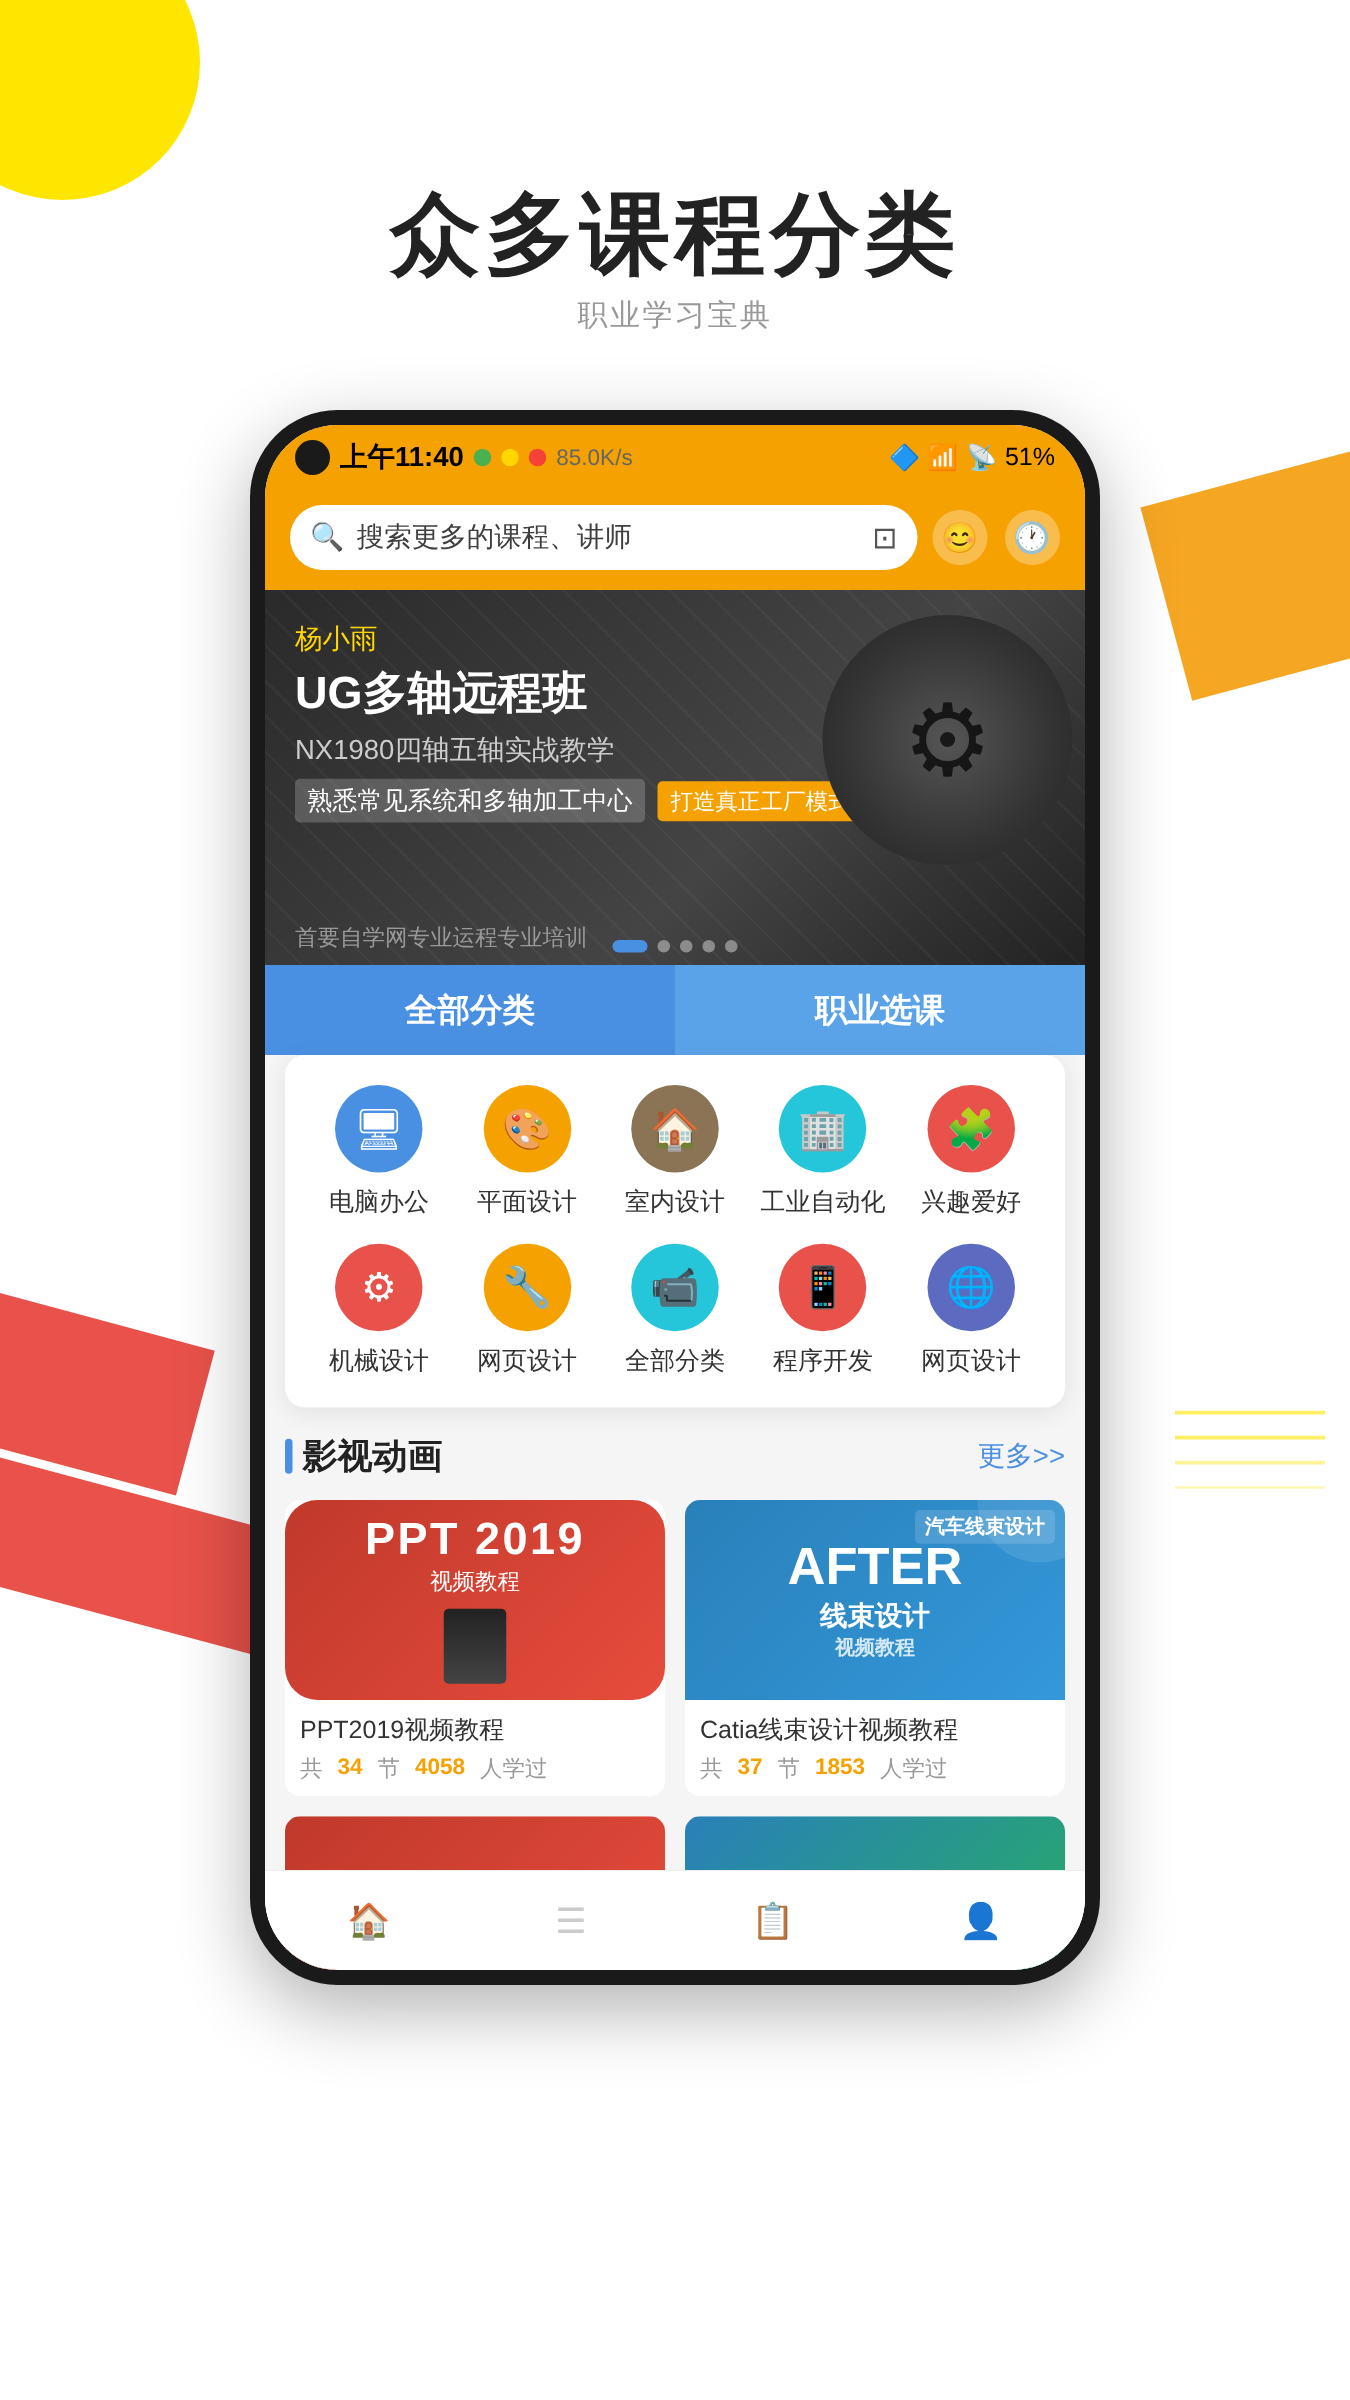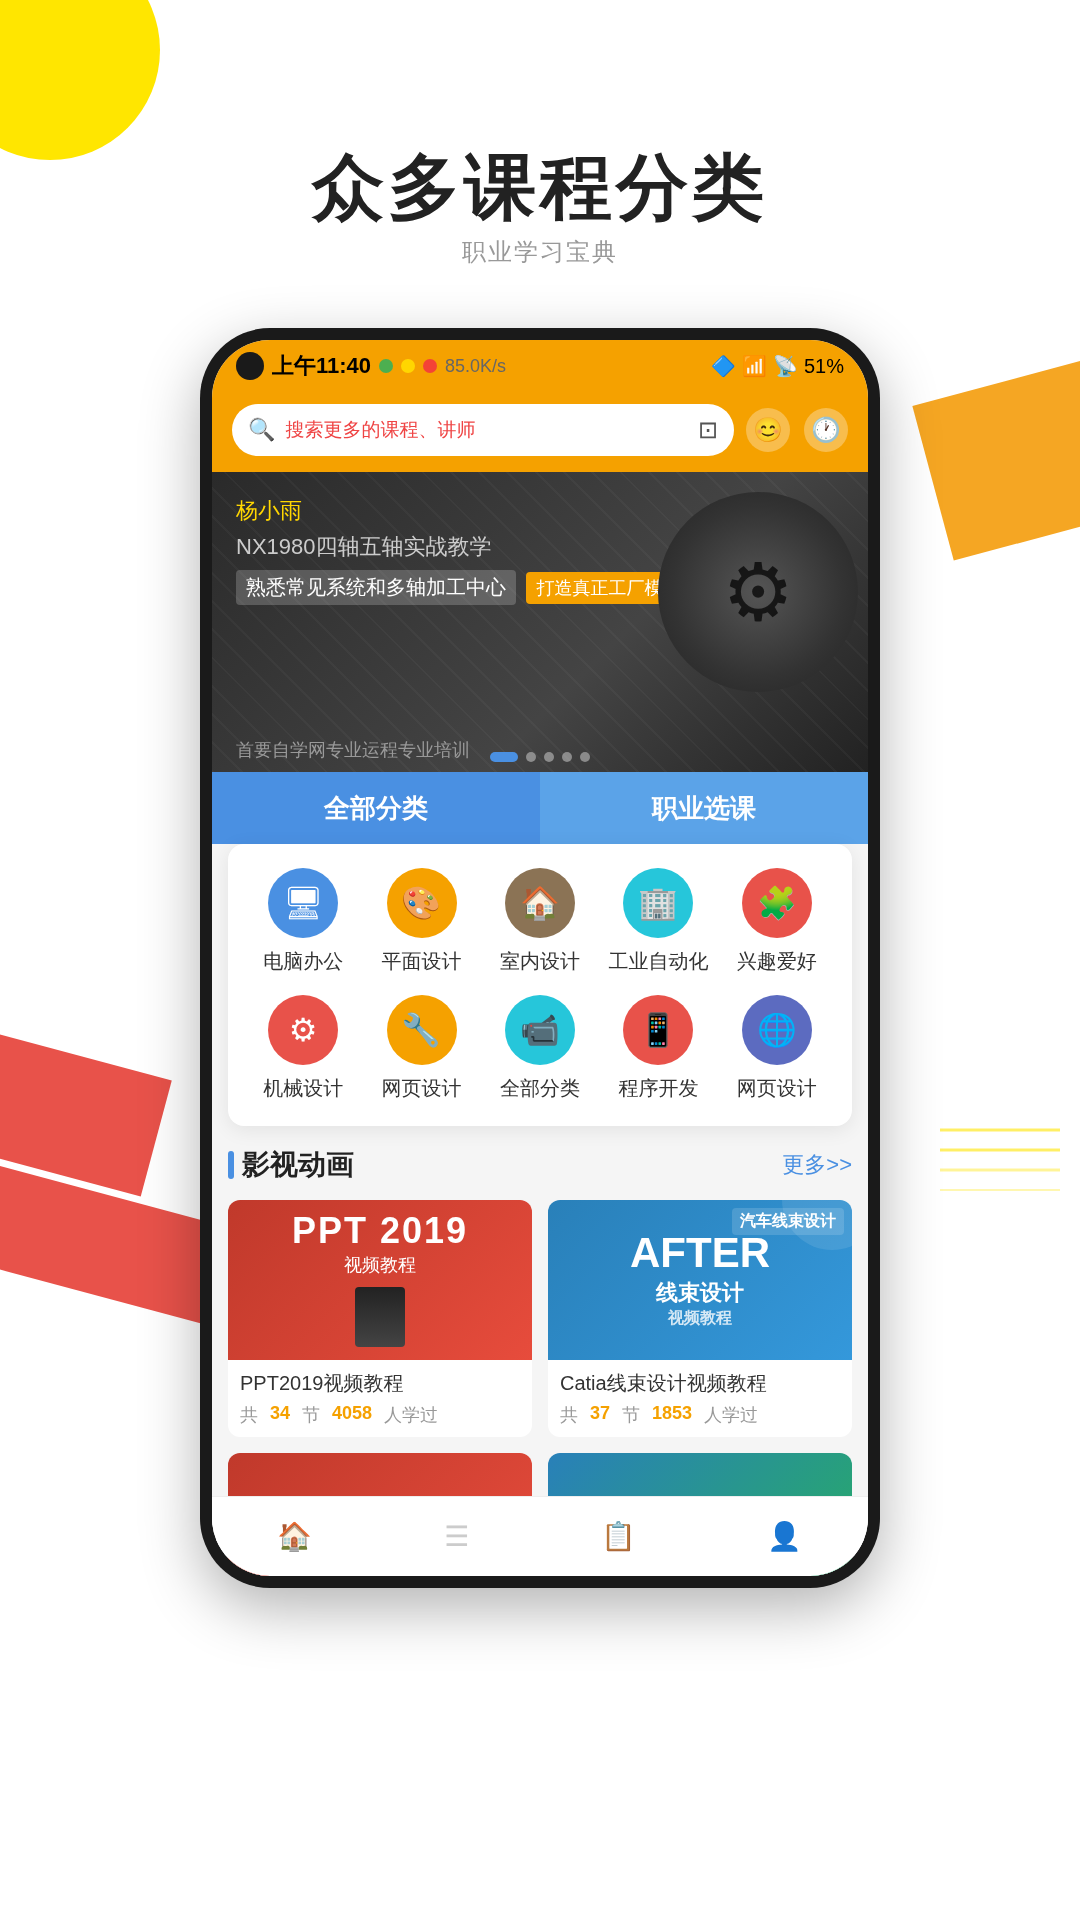--- a/index.html
+++ b/index.html
@@ -175,22 +175,22 @@
       display: flex;
       align-items: center;
       padding: 0 16px;
       gap: 10px;
     }
     .search-icon-inner {
       color: #ccc;
       font-size: 22px;
     }
     .search-placeholder {
-      color: #ef4444;
-      font-size: 19px;
+      color: #404040;
+      font-size: 22px;
     }
     .scan-icon {
       color: #555;
       font-size: 24px;
     }
     .header-icons {
       display: flex;
       gap: 14px;
     }
     .header-icon {
@@ -435,20 +435,21 @@
       align-items: center;
       justify-content: center;
       font-size: 48px;
       font-weight: 900;
       color: #fff;
       position: relative;
       overflow: hidden;
     }
     .thumb-ppt {
       background: linear-gradient(135deg, #C0392B 0%, #E74C3C 100%);
+      border-radius: 26px;
     }
     .thumb-catia {
       background: linear-gradient(135deg, #2980B9 0%, #3498DB 100%);
     }
     .thumb-ae {
       background: linear-gradient(135deg, #C0392B 0%, #E74C3C 100%);
     }
     .thumb-finance {
       background: linear-gradient(135deg, #2980B9 0%, #27AE60 100%);
     }
@@ -605,20 +606,21 @@
         <div class="header-icons">
           <div class="header-icon">😊</div>
           <div class="header-icon">🕐</div>
         </div>
       </div>
 
       <div class="banner">
         <div class="banner-bg-pattern"></div>
         <div class="banner-content">
           <div class="banner-author">杨小雨</div>
+          <div class="banner-title">UG多轴远程班</div>
           <div class="banner-subtitle">NX1980四轴五轴实战教学</div>
           <div>
             <span class="banner-tag1">熟悉常见系统和多轴加工中心</span>
             <span class="banner-tag2">打造真正工厂模式教学</span>
           </div>
         </div>
         <div class="banner-machine-img">
           <span class="machine-icon">⚙</span>
         </div>
         <div class="banner-bottom-text">首要自学网专业运程专业培训</div>

